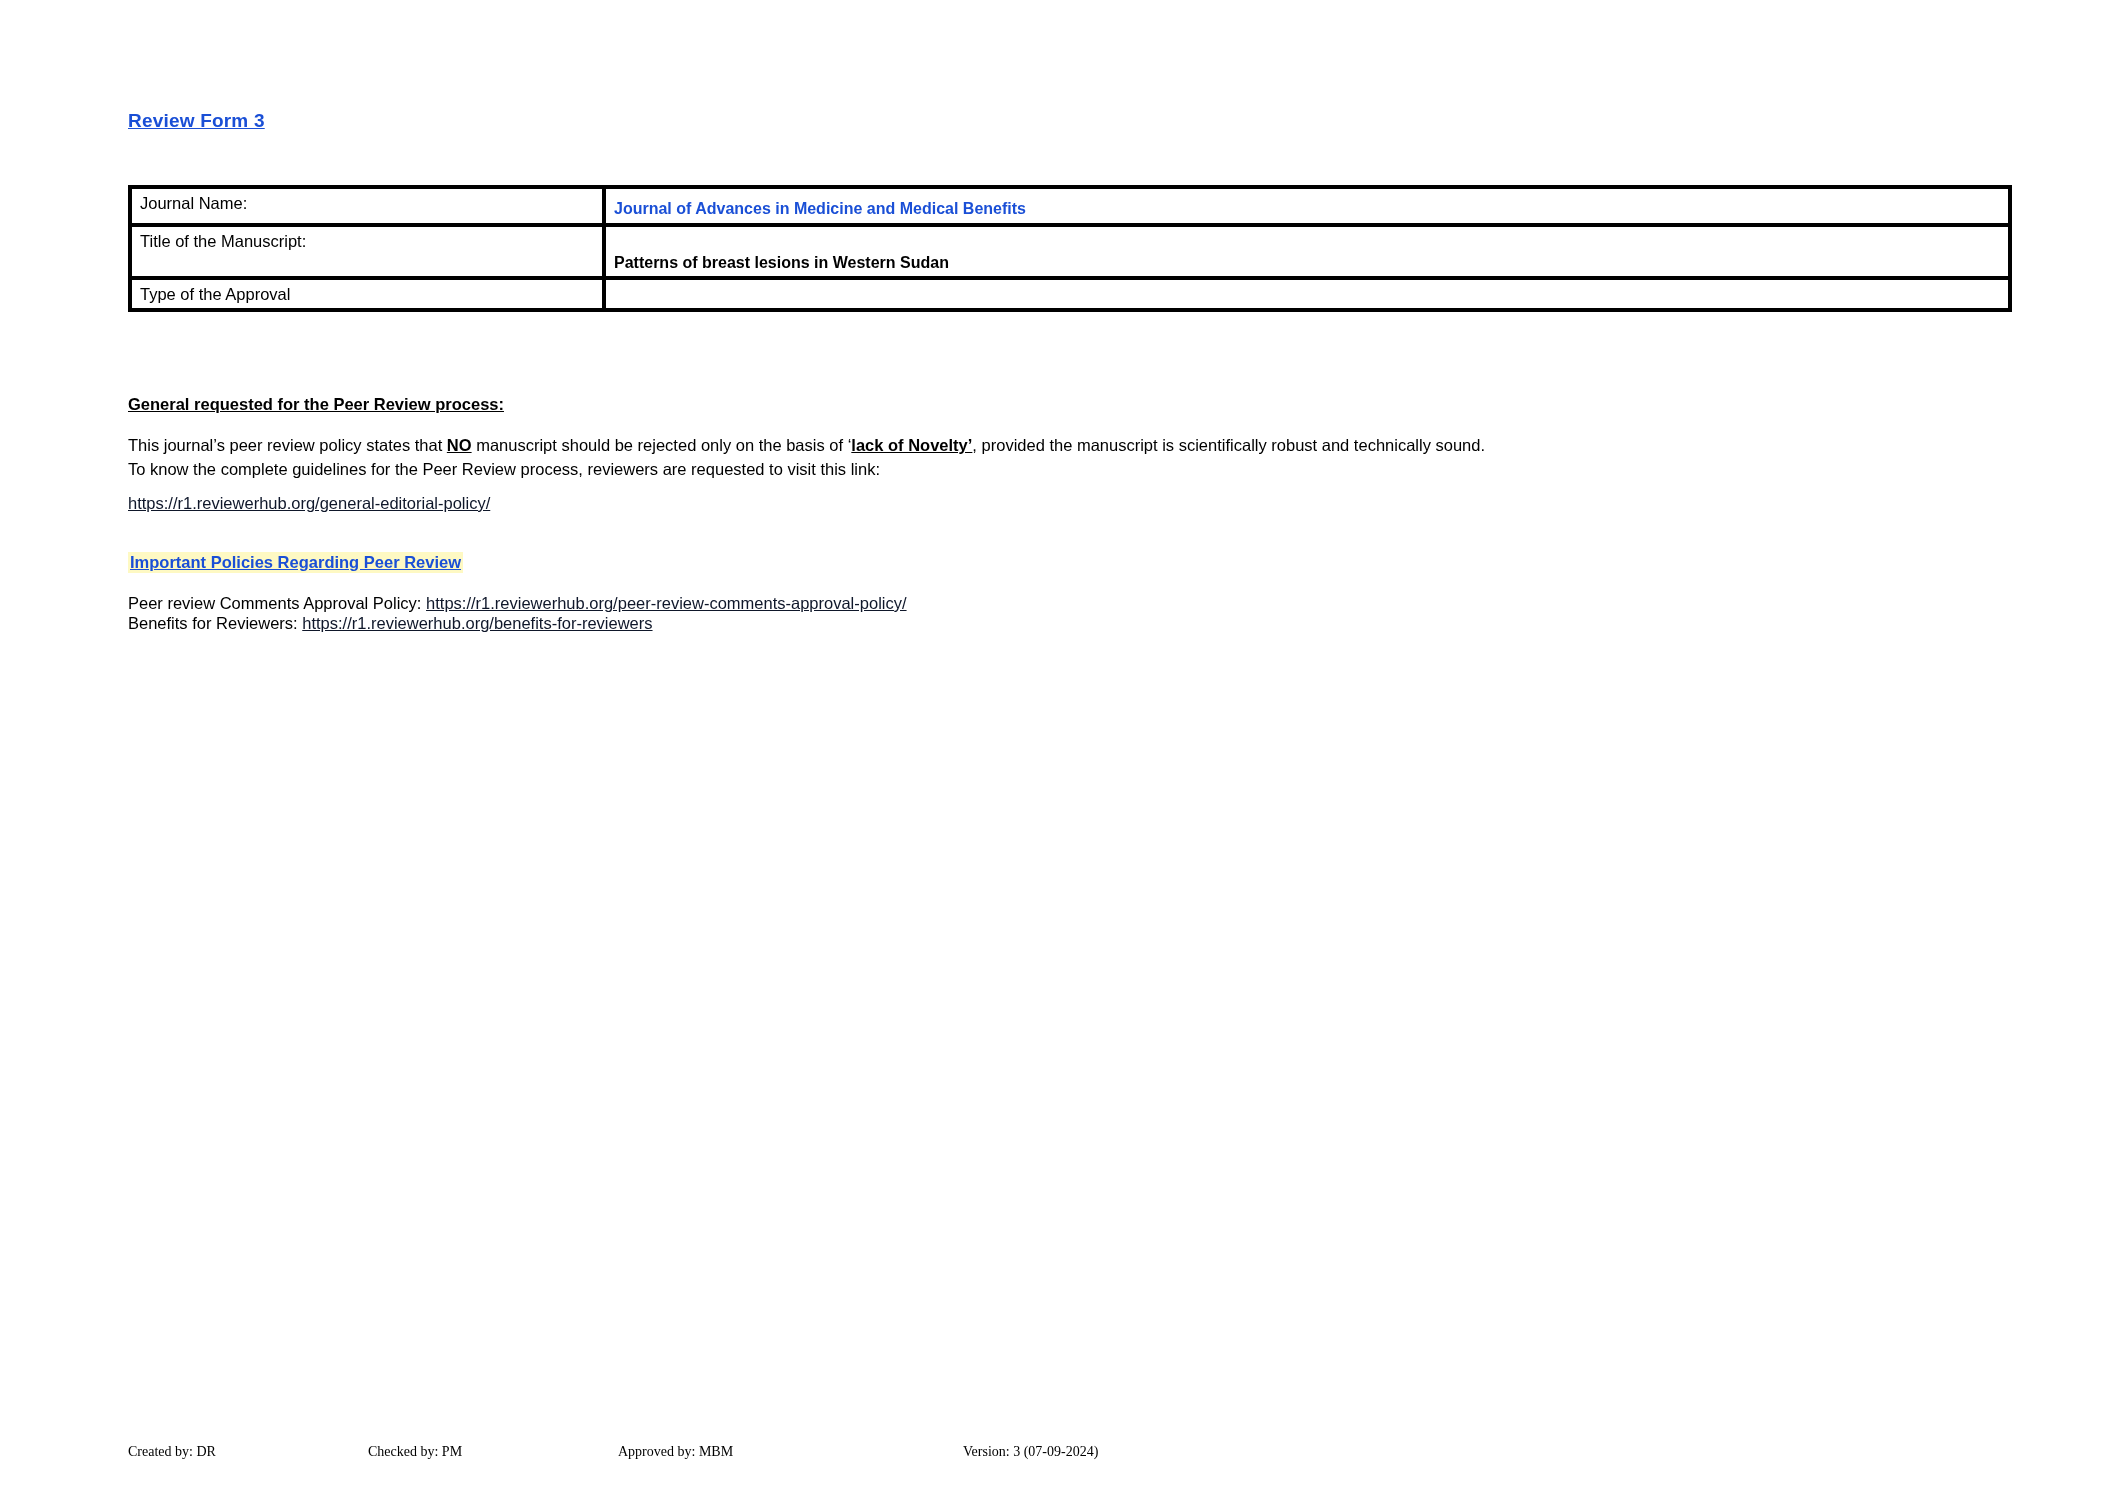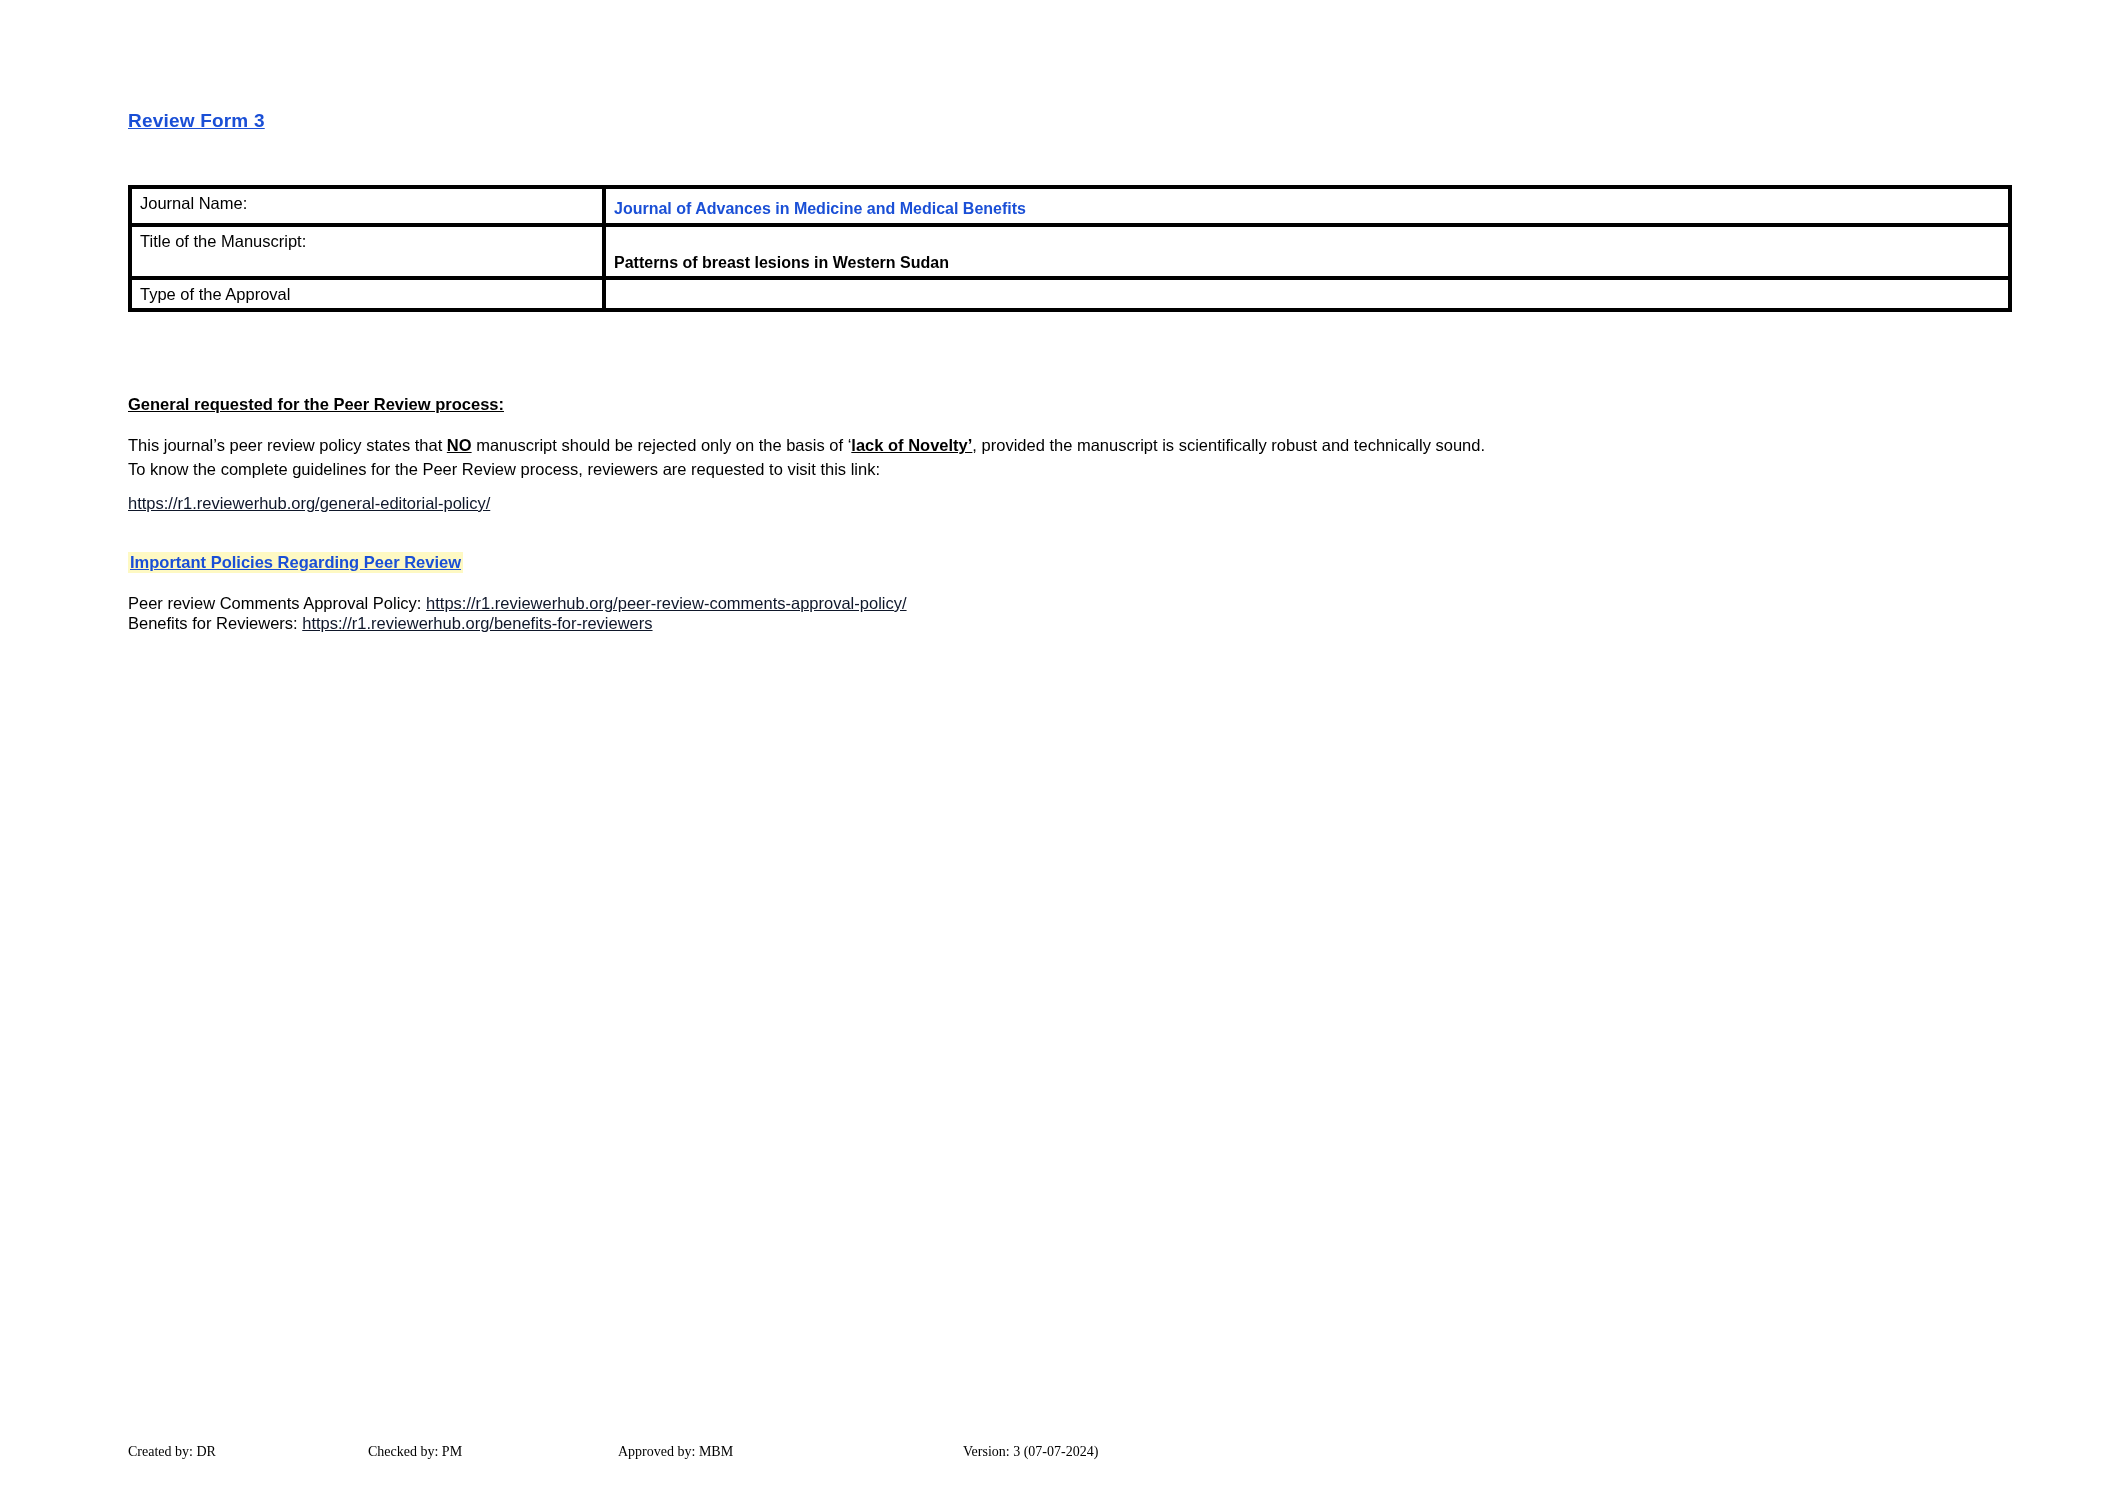--- a/index.html
+++ b/index.html
@@ -175,16 +175,16 @@
 
   <div class="body-text" id="approval-line">
     <span>Peer review Comments Approval Policy: </span><a class="link">https://r1.reviewerhub.org/peer-review-comments-approval-policy/</a>
   </div>
 
   <div class="body-text" id="benefits-line">
     <span>Benefits for Reviewers: </span><a class="link">https://r1.reviewerhub.org/benefits-for-reviewers</a>
   </div>
 
   <div class="footer">
-    <span class="f1">Created by: DR</span><span class="f2">Checked by: PM</span><span class="f3">Approved by: MBM</span><span class="f4">Version: 3 (07-07-2024)</span>
+    <span class="f1">Created by: DR</span><span class="f2">Checked by: PM</span><span class="f3">Approved by: MBM</span><span class="f4">Version: 3 (07-09-2024)</span>
   </div>
 
 </div>
 
 </body></html>

